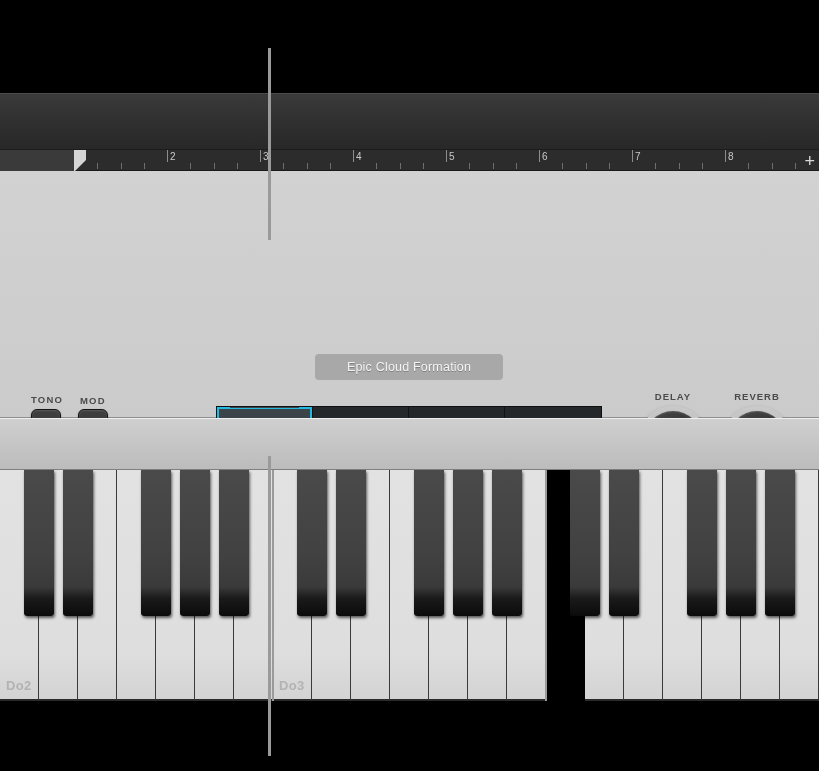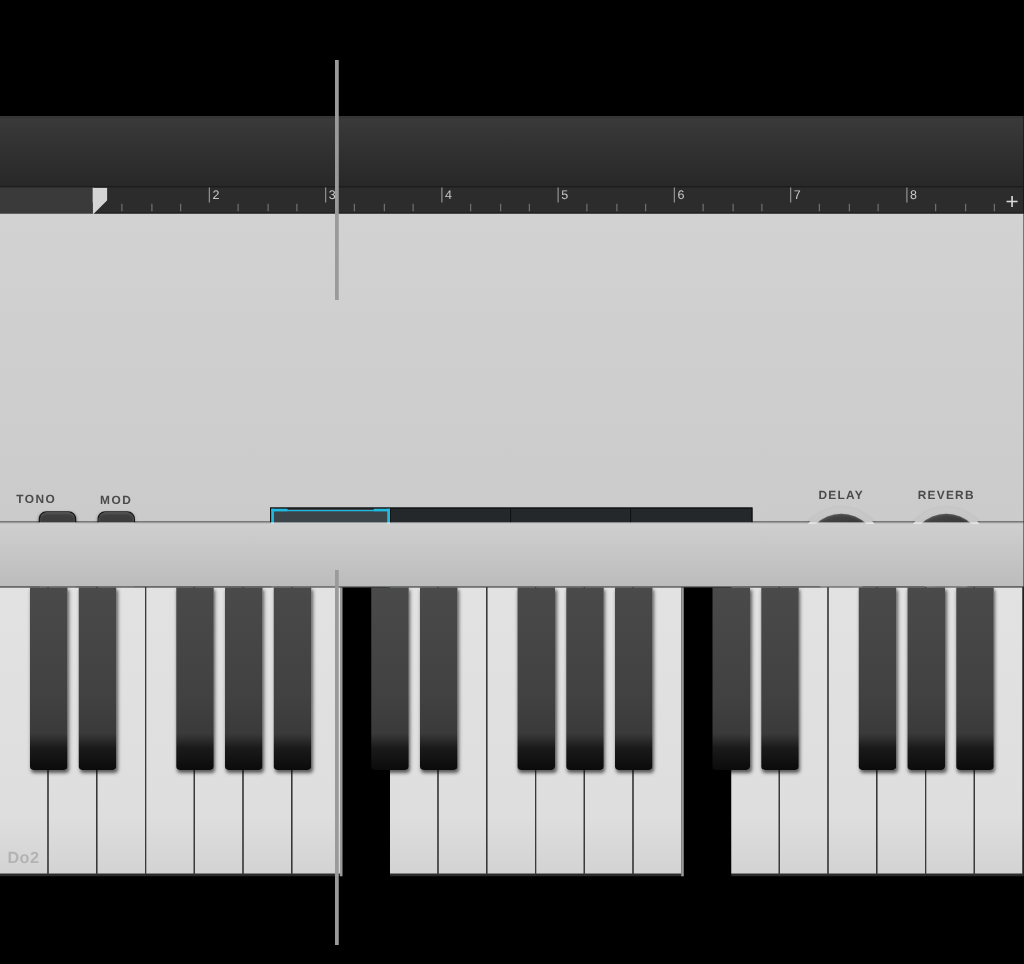--- a/index.html
+++ b/index.html
@@ -87,21 +87,21 @@
     display:flex; align-items:center; justify-content:center;
     color:#f4f4f4; font-size:12.5px; letter-spacing:.2px;
     text-shadow:0 1px 0 rgba(0,0,0,.25);
   }
 
   
   .slider-label {
     position:absolute; font-size:9.5px; font-weight:bold; color:#4a4a4a;
     letter-spacing:1.2px;
   }
-  #lbl-tono { left:13px; top:223px; }
+  #lbl-tono { left:31px; top:223px; }
   #lbl-mod  { left:80px; top:224px; }
   .slider-body {
     position:absolute; top:238px; width:30px; height:152px;
     border-radius:6px;
     background:linear-gradient(180deg,#3e3e3e 0%,#343434 40%,#2a2a2a 100%);
     border:1px solid #151515;
     box-shadow:inset 0 1px 2px rgba(255,255,255,.15), 0 1px 2px rgba(0,0,0,.35);
     overflow:hidden;
   }
   #slider-tono { left:31px; }
@@ -362,20 +362,21 @@
         <div class="sub-tick" style="left: 748.25px;"></div>
         <div class="sub-tick" style="left: 771.5px;"></div>
         <div class="sub-tick" style="left: 794.75px;"></div>
       </div>
     <div id="playhead-flag"></div>
     <div id="ruler-plus">+</div>
   </div>
 
   <div id="panel">
 
+    <div id="preset-pill">Epic Cloud Formation</div>
 
     <div class="slider-label" id="lbl-tono">TONO</div>
     <div class="slider-body" id="slider-tono">
       <div id="tono-thumb"></div>
     </div>
 
     <div class="slider-label" id="lbl-mod">MOD</div>
     <div class="slider-body" id="slider-mod"></div>
 
     <div id="pads">
@@ -470,20 +471,23 @@
   <div id="keyboard">
       <div class="wkey" style="left: 0px; width: 39px;">
         <div class="wkey-label">Do2</div>
       </div>
       <div class="wkey" style="left: 39px; width: 39px;"></div>
       <div class="wkey" style="left: 78px; width: 39px;"></div>
       <div class="wkey" style="left: 117px; width: 39px;"></div>
       <div class="wkey" style="left: 156px; width: 39px;"></div>
       <div class="wkey" style="left: 195px; width: 39px;"></div>
       <div class="wkey" style="left: 234px; width: 39px;"></div>
+      <div class="wkey" style="left: 273px; width: 39px;">
+        <div class="wkey-label">Do3</div>
+      </div>
       <div class="wkey" style="left: 312px; width: 39px;"></div>
       <div class="wkey" style="left: 351px; width: 39px;"></div>
       <div class="wkey" style="left: 390px; width: 39px;"></div>
       <div class="wkey" style="left: 429px; width: 39px;"></div>
       <div class="wkey" style="left: 468px; width: 39px;"></div>
       <div class="wkey" style="left: 507px; width: 39px;"></div>
       <div class="wkey" style="left: 585px; width: 39px;"></div>
       <div class="wkey" style="left: 624px; width: 39px;"></div>
       <div class="wkey" style="left: 663px; width: 39px;"></div>
       <div class="wkey" style="left: 702px; width: 39px;"></div>

